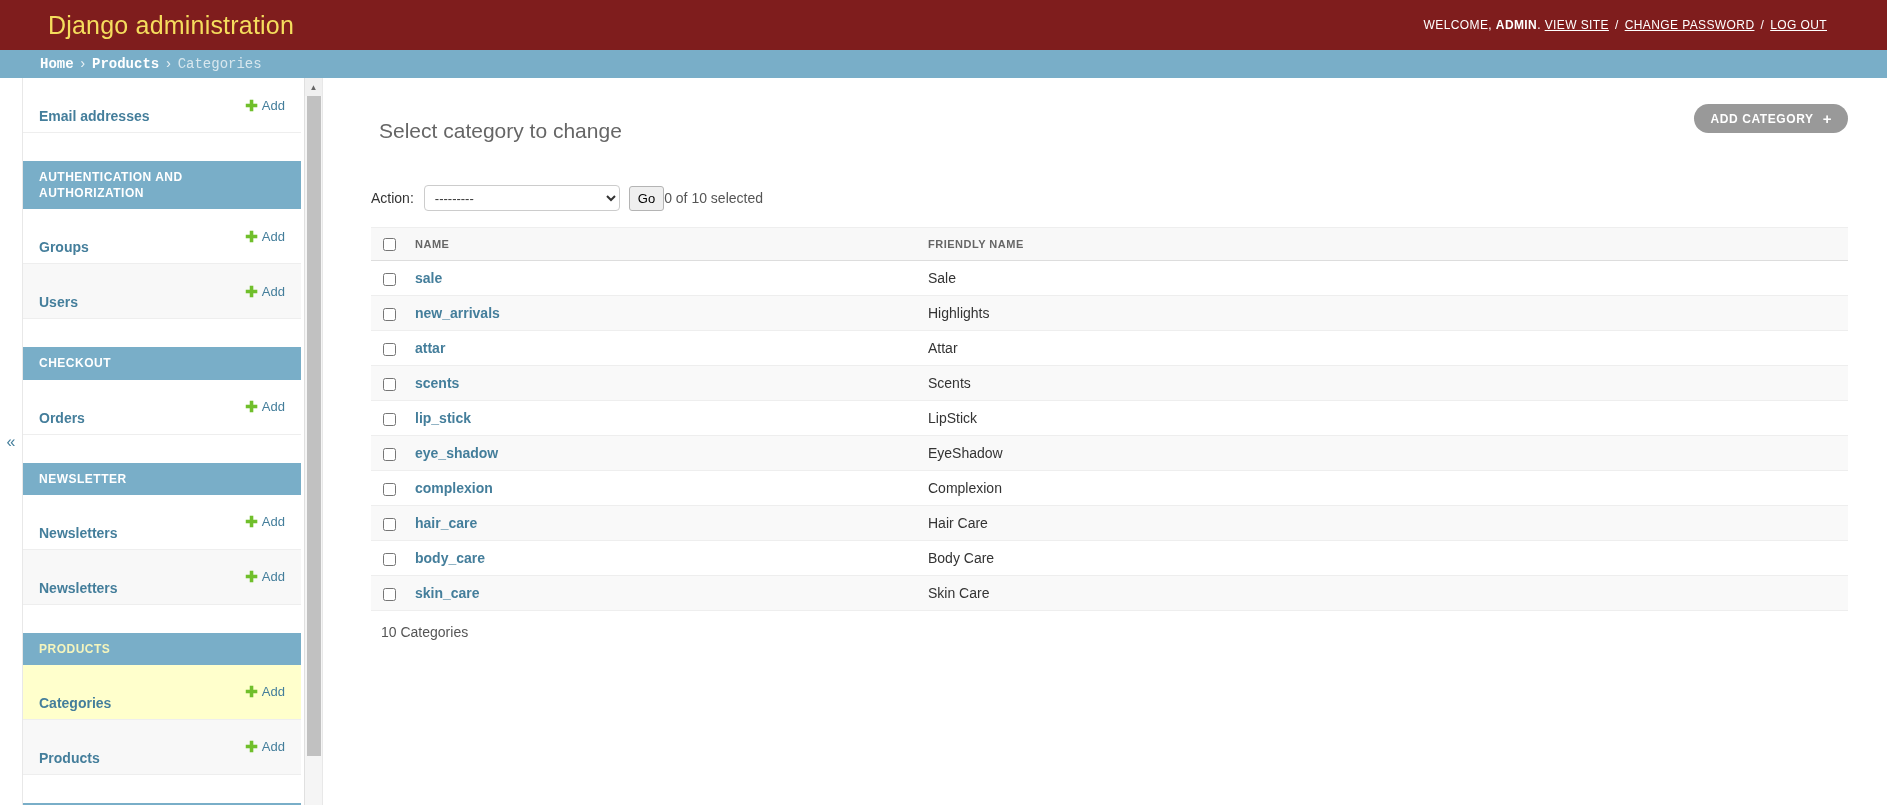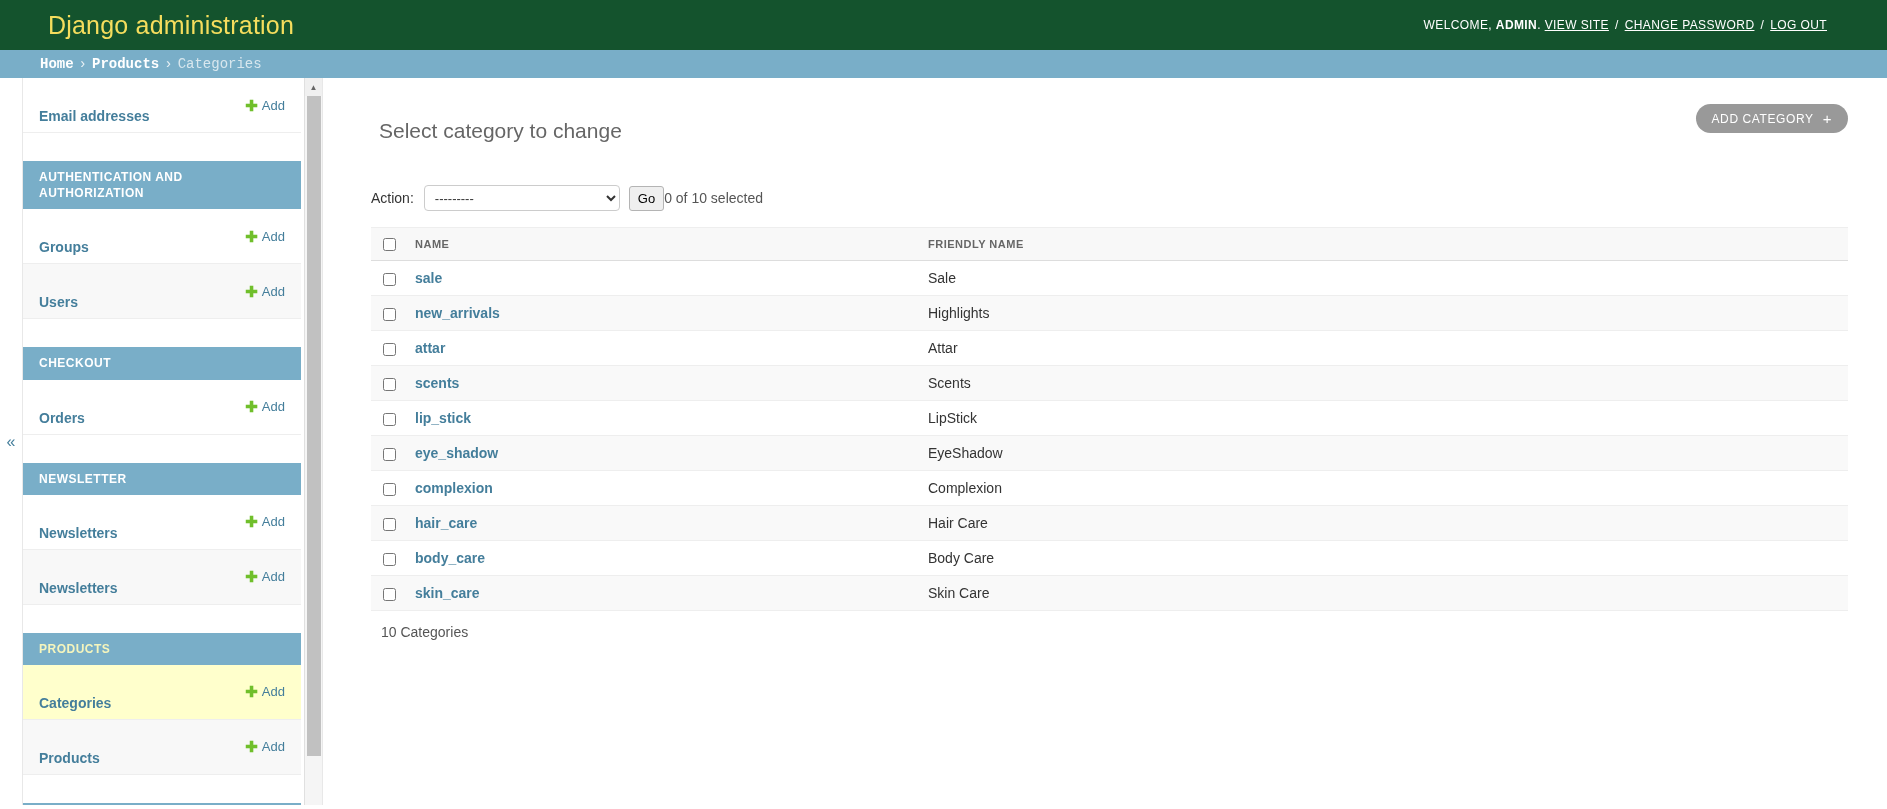--- a/index.html
+++ b/index.html
@@ -10,21 +10,21 @@
     overflow: hidden;
     background: #fff;
     font-family: "Liberation Sans", sans-serif;
     font-size: 14px;
     color: #333;
   }
 
   
   #branding-header {
     height: 50px;
-    background: #14532d;
+    background: #7f1d1d;
     display: flex;
     align-items: center;
     justify-content: space-between;
     padding: 0 48px 0 48px;
     position: relative;
   }
   #site-name {
     color: #f5dd5d;
     font-size: 25px;
     font-weight: 300;
@@ -199,21 +199,21 @@
     padding-left: 1px;
   }
   #object-tools { padding-top: 2px; }
   .addlink-button {
     display: inline-flex;
     align-items: center;
     gap: 9px;
     background: #999999;
     color: #ffffff;
     font-size: 12px;
-    font-weight: normal;
+    font-weight: bold;
     letter-spacing: 0.6px;
     text-transform: uppercase;
     padding: 7px 16px;
     border-radius: 16px;
     text-decoration: none;
     border: none;
     cursor: pointer;
   }
   .addlink-button .plus-w { font-size: 15px; line-height: 1; }
 

